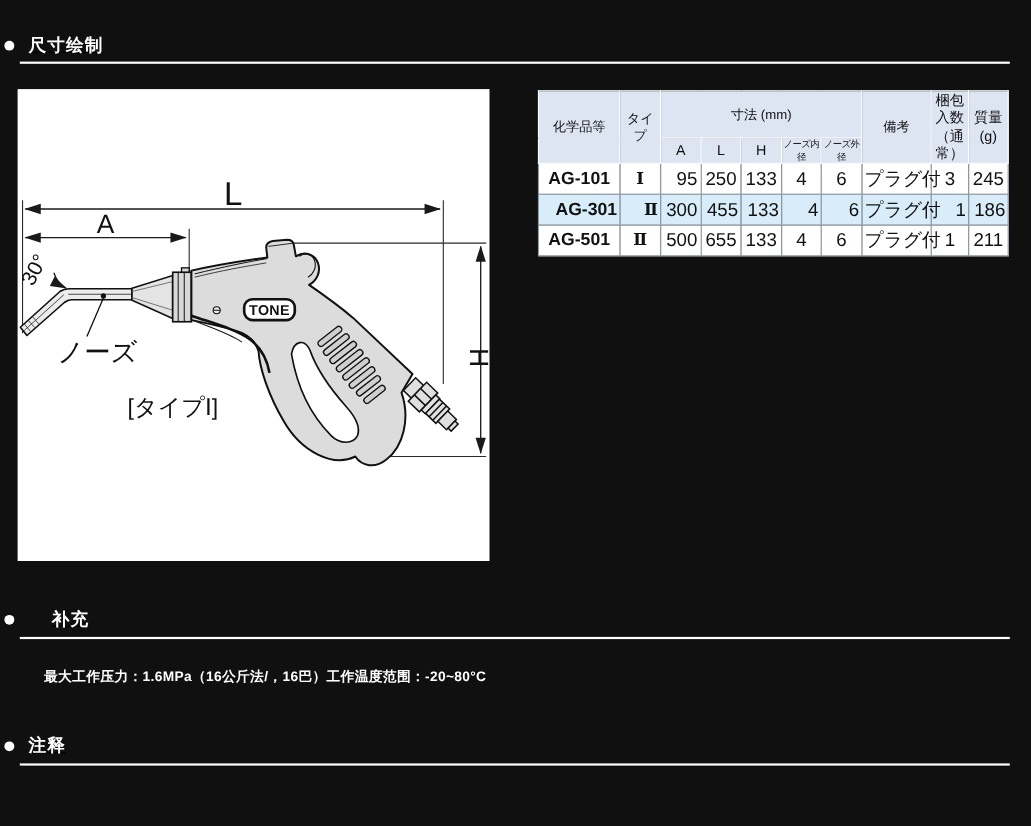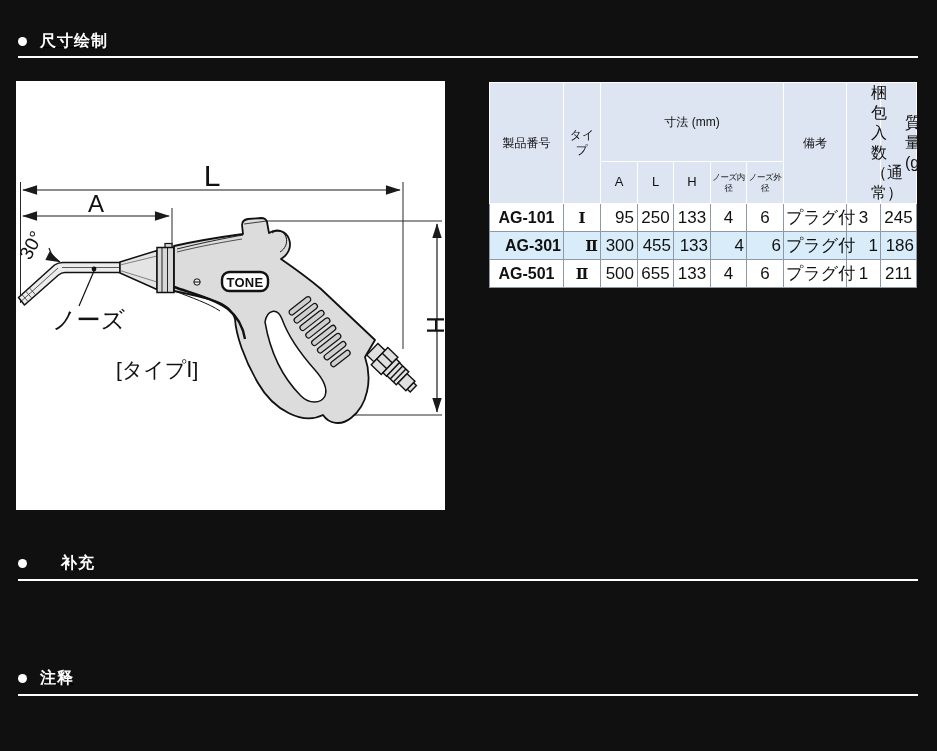--- a/index.html
+++ b/index.html
@@ -5,39 +5,39 @@
   :root{
     --page_bg:#101010; --text_light:#ffffff; --rule:#ffffff;
     --drawing_bg:#ffffff; --line_dark:#1a1a1a;
     --header_bg:#dde4f2; --row_bg:#ffffff; --row_alt:#d8edf9; --border_data:#8f98a5;
   }
   *{margin:0;padding:0;box-sizing:border-box;}
   html,body{background:#000;}
   body{font-family:"Liberation Sans","DejaVu Sans",sans-serif;}
   .page{position:relative;width:937px;height:751px;background:var(--page_bg);overflow:hidden;}
 
-  .sec-header{position:absolute;left:18px;display:flex;align-items:center;gap:13px;text-decoration:underline;}
+  .sec-header{position:absolute;left:4px;display:flex;align-items:center;gap:13px;text-decoration:underline;}
   .bullet{width:9px;height:9px;border-radius:50%;background:var(--text_light);flex:0 0 auto;}
   .sec-title{color:var(--text_light);font-size:16px;font-weight:bold;letter-spacing:1px;}
   .rule{position:absolute;left:18px;width:900px;height:2px;background:var(--rule);}
   .sec-body{position:absolute;left:40px;color:var(--text_light);font-size:12.5px;font-weight:bold;letter-spacing:.3px;}
 
   .drawing-box{position:absolute;left:16px;top:81px;width:429px;height:429px;background:var(--drawing_bg);}
 
   .spec-table{position:absolute;left:489px;top:82px;border-collapse:collapse;table-layout:fixed;width:427px;color:#111;}
   .spec-table th{background:var(--header_bg);border:1px solid #fff;font-weight:normal;font-size:12px;text-align:center;vertical-align:middle;line-height:1.25;}
   .spec-table tr.h1 th{height:42px;}
   .spec-table tr.h2 th{height:20px;font-size:13px;}
   .spec-table tr.h2 th.small{font-size:8.5px;letter-spacing:-.5px;padding:0;}
   .spec-table td{background:var(--row_bg);border:1px solid var(--border_data);height:22px;font-size:17px;text-align:center;vertical-align:middle;padding:2px;white-space:nowrap;}
   .spec-table tr.alt td{background:var(--row_alt);text-align:right;}
   .spec-table td.model{font-weight:bold;font-size:16px;}
   .spec-table td.rtype{font-family:"Liberation Serif","DejaVu Serif",serif;font-weight:bold;font-size:15px;}
   .spec-table td.num-r{text-align:right;padding-right:3px;}
-  .spec-table th .stack{display:block;font-size:16px;margin-left:24px;}
+  .spec-table th .stack{display:block;font-size:13px;}
 </style>
 </head>
 <body>
 
 <div class="page">
 
   <div class="sec-header" style="top:31px;">
     <span class="bullet"></span>
     <span class="sec-title">尺寸绘制</span>
   </div>
@@ -158,21 +158,21 @@
         <col style="width:36px">
         <col style="width:37px">
       <col style="width:36px">
         <col style="width:37px">
         <col style="width:63px">
         <col style="width:34px">
         <col style="width:36px">
     </colgroup>
     <thead>
       <tr class="h1">
-        <th rowspan="2">製品番号</th>
+        <th rowspan="2">化学品等</th>
         <th rowspan="2">タイプ</th>
         <th colspan="5">寸法 (mm)</th>
         <th rowspan="2">備考</th>
         <th rowspan="2">
           <span class="stack">梱包</span>
           <span class="stack">入数</span>
           <span class="stack">（通常）</span>
         </th>
         <th rowspan="2">
           <span class="stack">質量</span>
@@ -225,20 +225,21 @@
         <td>211</td>
       </tr>
     </tbody>
   </table>
 
   <div class="sec-header" style="top:553px;gap:34px;">
     <span class="bullet"></span>
     <span class="sec-title">补充</span>
   </div>
   <div class="rule" style="top:579px;"></div>
+  <div class="sec-body" style="top:607px;">最大工作压力：1.6MPa（16公斤法/，16巴）工作温度范围：-20~80°C</div>
 
   <div class="sec-header" style="top:668px;">
     <span class="bullet"></span>
     <span class="sec-title">注释</span>
   </div>
   <div class="rule" style="top:694px;"></div>
 
 </div>
 
 </body></html>

